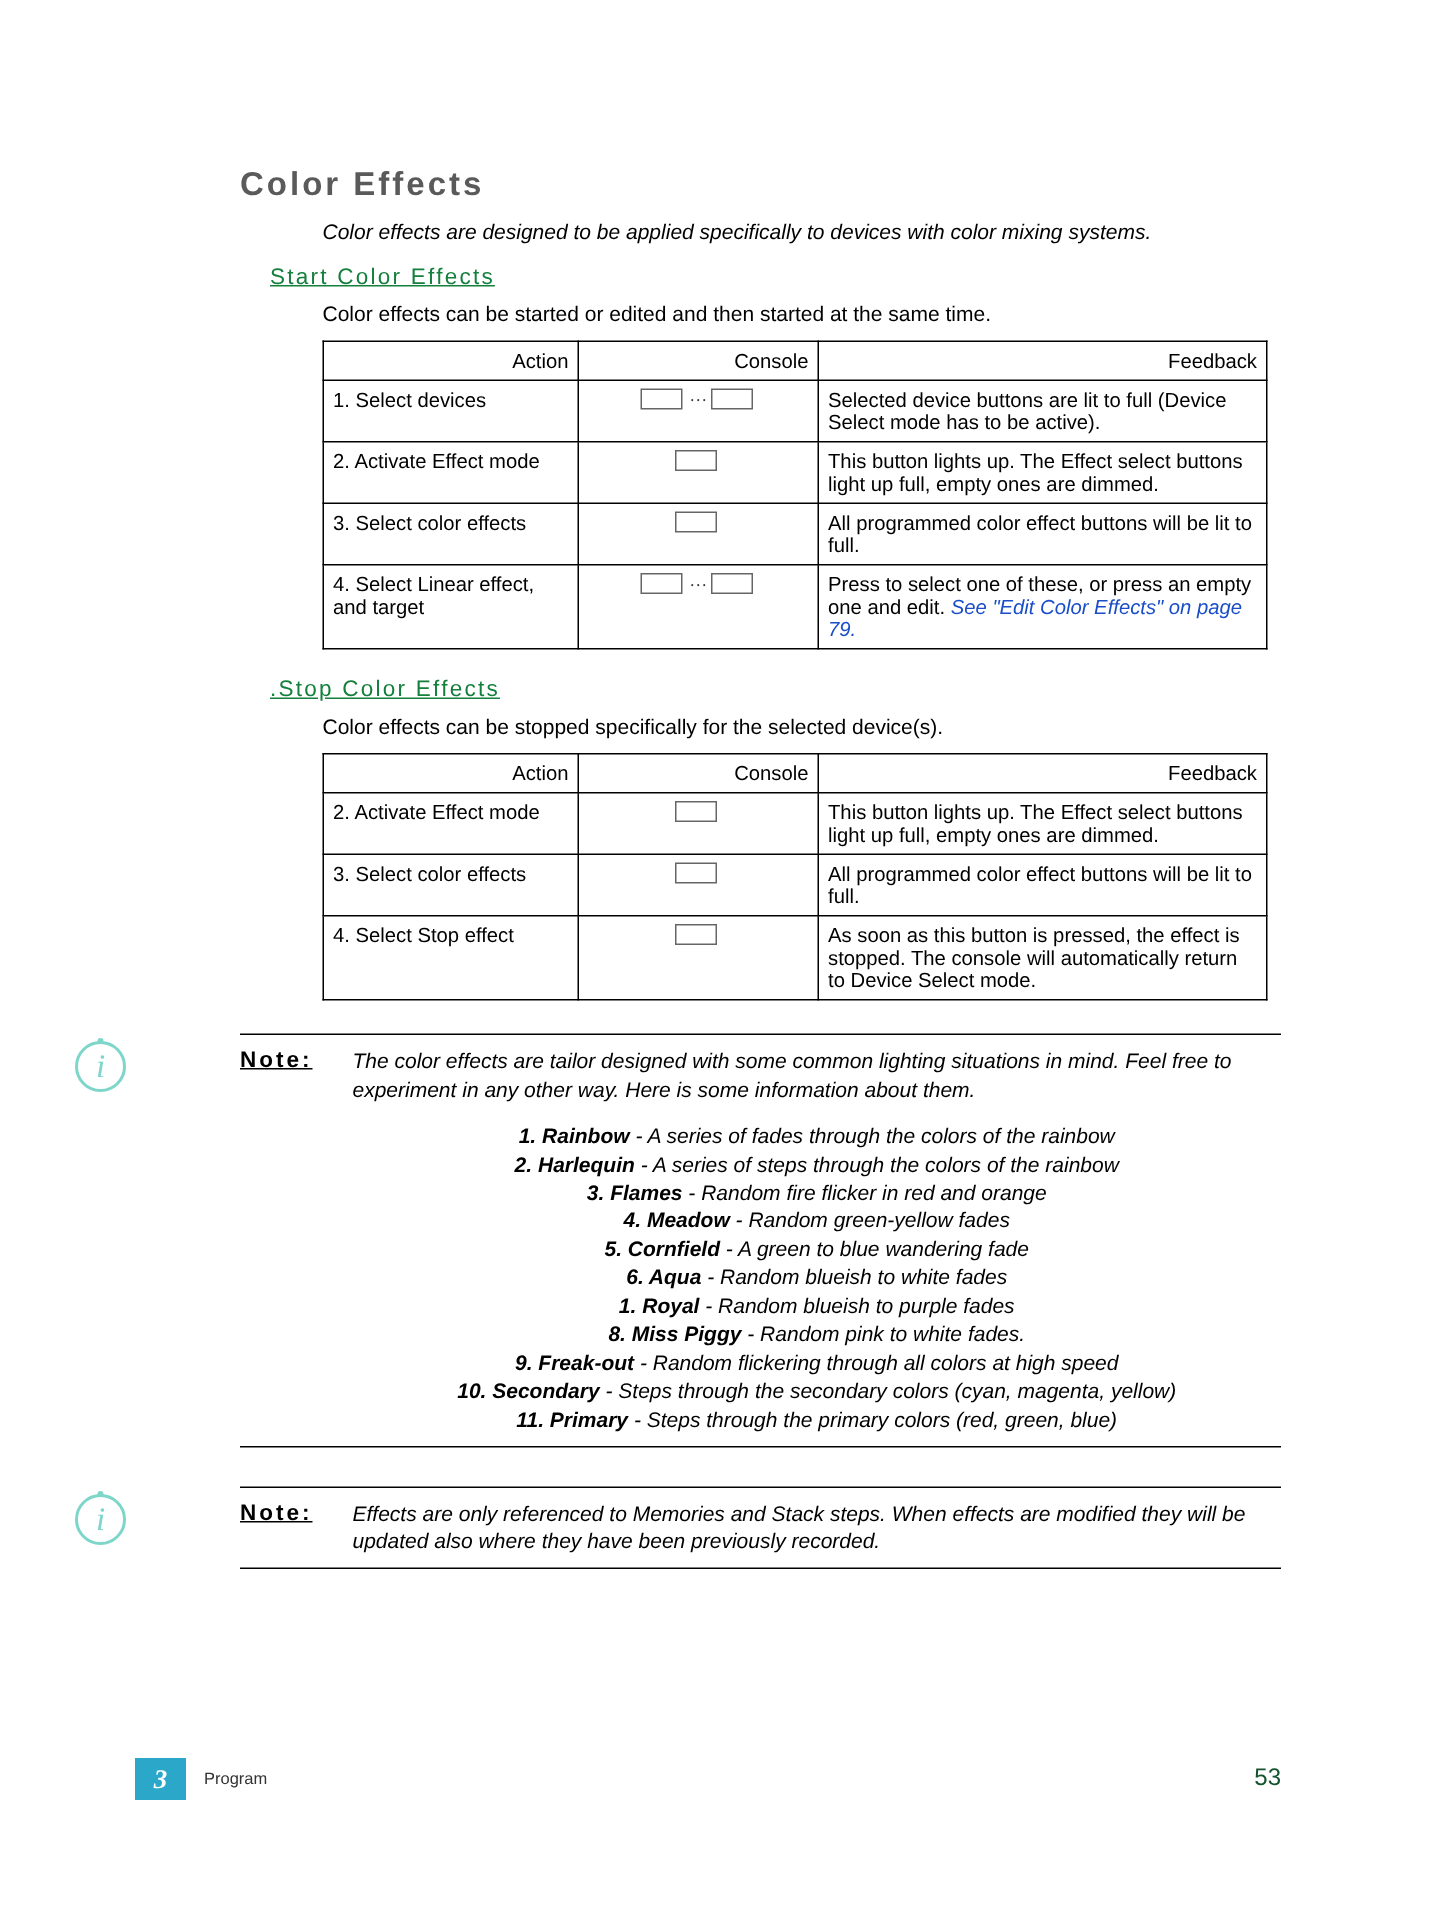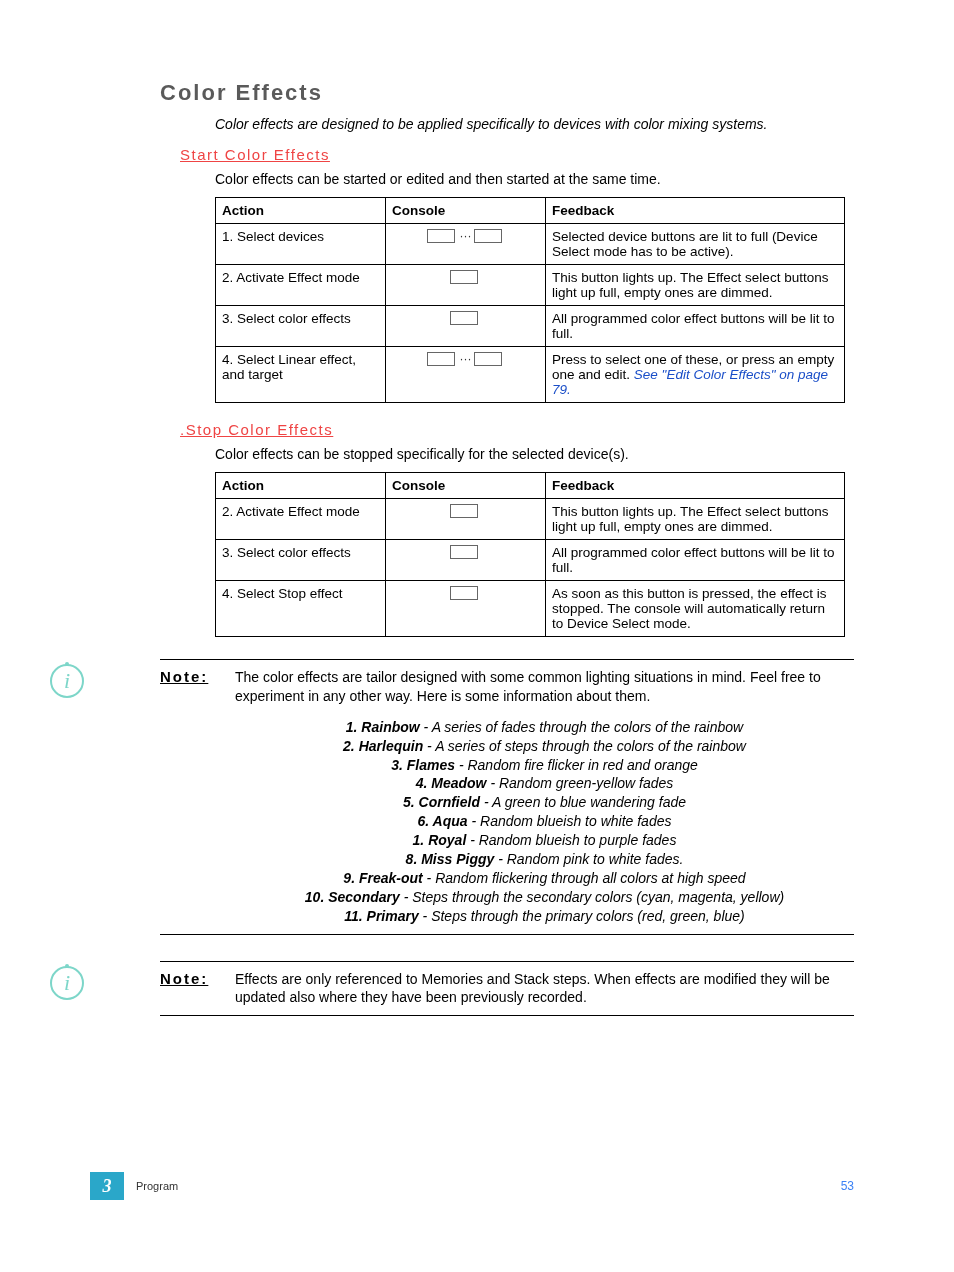--- a/index.html
+++ b/index.html
@@ -6,38 +6,38 @@
   body {
     font-family: Arial, Helvetica, sans-serif;
     background: #fff;
     width: 954px;
     height: 1272px;
     position: relative;
     color: #000;
     font-size: 14px;
   }
   .page {
-    padding: 80px 100px 0 160px;
+    padding: 110px 100px 0 160px;
   }
   h1.main-title {
     font-size: 22px;
     color: #5a5a5a;
     letter-spacing: 2px;
     font-weight: bold;
     margin-bottom: 10px;
   }
   .intro {
     margin-left: 55px;
     margin-bottom: 14px;
     font-size: 14px;
     font-style: italic;
   }
   h2.sub-title {
     font-size: 15px;
-    color: #ef4444;
+    color: #15803d;
     letter-spacing: 1.5px;
     font-weight: normal;
     text-decoration: underline;
     margin: 4px 0 8px 20px;
   }
   .sub-intro {
     margin-left: 55px;
     margin-bottom: 10px;
     font-size: 14px;
   }
@@ -47,21 +47,22 @@
     margin: 0 0 18px 55px;
     font-size: 13.5px;
   }
   table.proc th, table.proc td {
     border: 1px solid #000;
     padding: 5px 6px;
     vertical-align: top;
     text-align: left;
   }
   table.proc th {
-    font-weight: bold;
+    font-weight: normal;
+    text-align: right;
   }
   .col-action { width: 170px; }
   .col-console { width: 160px; }
   .btn-box {
     display:inline-block;
     width: 28px;
     height: 14px;
     border: 1px solid #666;
     background:#fff;
     vertical-align:middle;
@@ -80,20 +81,21 @@
   .note-flex { display:flex; }
   .note-label {
     font-weight: bold;
     letter-spacing: 2px;
     text-decoration: underline;
     width: 75px;
     flex:none;
     font-size: 15px;
   }
   .note-body {
+    font-style: italic;
     font-size: 14px;
     line-height: 1.35;
   }
   .note-list {
     margin-top: 12px;
     margin-left: 75px;
     font-style: italic;
     font-size: 14px;
     line-height: 1.35;
     text-align: center;
@@ -132,21 +134,21 @@
     color:#333;
   }
   .footer .chap-box{
     width:34px; height:28px; background:#2aa7c9; color:#fff;
     display:flex; align-items:center; justify-content:center;
     font-size:18px; font-weight:bold; font-style:italic;
     margin-right:12px;
     font-family: Georgia, serif;
   }
   .footer .sect{ flex:1; }
-  .footer .pagenum{ font-size:12px; color:#3b82f6;}
+  .footer .pagenum{ font-size:16px; color:#14532d;}
 </style>
 </head>
 <body>
 
 <div class="page">
   <h1 class="main-title">Color Effects</h1>
   <p class="intro">Color effects are designed to be applied specifically to devices with color mixing systems.</p>
 
   <h2 class="sub-title">Start Color Effects</h2>
   <p class="sub-intro">Color effects can be started or edited and then started at the same time.</p>

